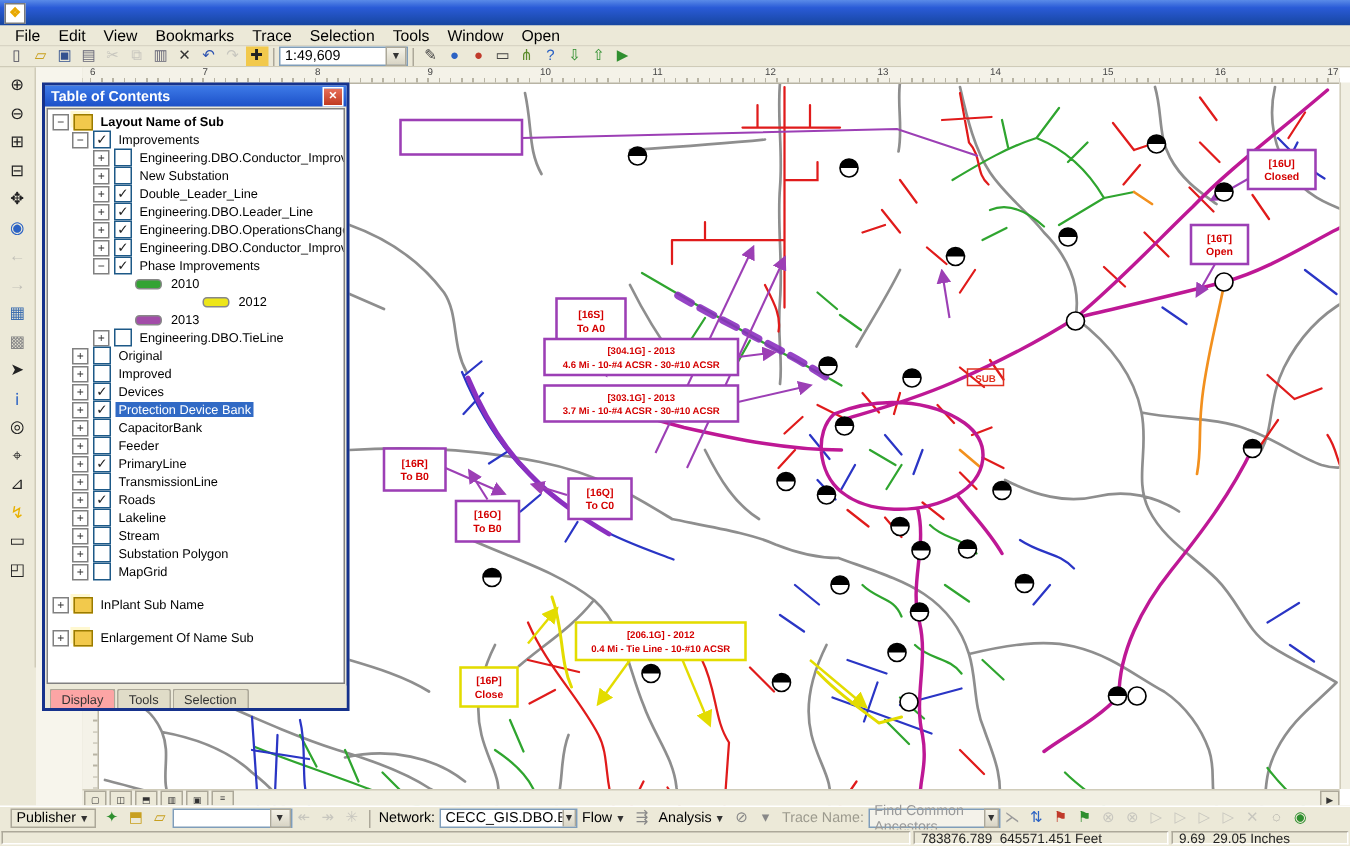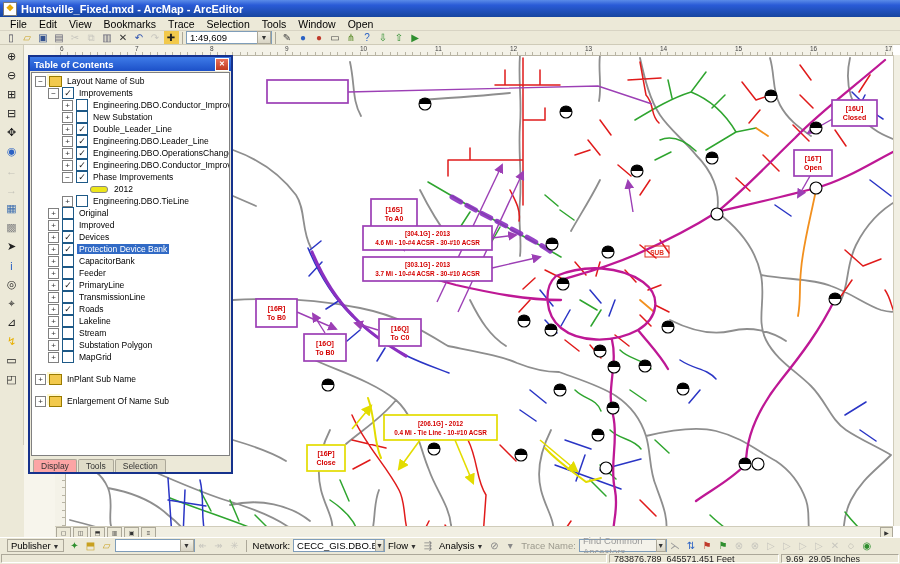--- a/index.html
+++ b/index.html
@@ -65,21 +65,21 @@
   .toc-row.gap{margin-top:10px;}
   .expander{width:9px;height:9px;border:1px solid #808080;background:#fff;font-size:8px;line-height:7px;
     display:inline-flex;align-items:center;justify-content:center;margin-right:3px;flex:none;color:#333;}
   .chk{width:10px;height:10px;border:1px solid #1D5987;background:#fff;font-size:9px;line-height:9px;
     display:inline-flex;align-items:center;justify-content:center;margin-right:3px;flex:none;color:#222;}
   .frameicon{width:11px;height:9px;background:#F2C94C;border:1px solid #9A7B00;margin-right:3px;flex:none;
     box-shadow:-2px -2px 0 #FFF8D0;}
   .swatch{width:16px;height:5px;border-radius:3px;margin-right:4px;flex:none;border:1px solid #888;}
   .toc-label{padding:0 2px;}
   .toc-label.sel{background:#316AC5;color:#fff;}
-  .toc-label.bold{font-weight:normal;}
+  .toc-label.bold{font-weight:bold;}
   #toc-tabs{height:15px;display:flex;align-items:flex-end;background:#ECE9D8;padding-left:3px;}
   .tab{font-size:8.5px;padding:1px 7px 1px 7px;border:1px solid #ACA899;border-bottom:none;
     background:#E0DCC8;margin-right:1px;border-radius:2px 2px 0 0;color:#333;}
   .tab.active{background:#fca5a5;position:relative;top:0;font-weight:normal;}
   
   #netbar{left:0;top:537px;width:900px;height:16px;background:#ECE9D8;border-top:1px solid #fff;
     display:flex;align-items:center;padding-left:4px;box-sizing:border-box;font-size:9.5px;}
   .bar-label{margin:0 3px;color:#000;}
   .bar-label.dis{color:#9C9A8E;}
   .dd{font-size:7px;margin-left:2px;color:#333;}
@@ -91,21 +91,20 @@
   #sp-main{flex:1;}
   #sp-coord{width:170px;}
   #sp-inch{width:118px;}
   text.callout-text{font-weight:bold;font-family:"Liberation Sans",sans-serif;}
 </style>
 </head>
 <body>
 
 <div id="titlebar" class="abs">
   <span id="appicon">❖</span>
-  <span>Huntsville_Fixed.mxd - ArcMap - ArcEditor</span>
 </div>
 
 <div id="menubar" class="abs">
     <span class="menu-item">File</span>
     <span class="menu-item">Edit</span>
     <span class="menu-item">View</span>
     <span class="menu-item">Bookmarks</span>
     <span class="menu-item">Trace</span>
     <span class="menu-item">Selection</span>
     <span class="menu-item">Tools</span>
@@ -456,22 +455,30 @@
         <span class="expander">+</span>
         <span class="chk">✓</span>
         <span class="toc-label">Engineering.DBO.Conductor_Improvements</span>
       </div>
       <div class="toc-row" style="padding-left: 30px;">
         <span class="expander">−</span>
         <span class="chk">✓</span>
         <span class="toc-label">Phase Improvements</span>
       </div>
       <div class="toc-row" style="padding-left: 58px;">
+        <span class="swatch" style="background: rgb(51, 163, 51);"></span>
+        <span class="toc-label">2010</span>
+      </div>
+      <div class="toc-row" style="padding-left: 58px; margin-left: 45px;">
         <span class="swatch" style="background: rgb(237, 230, 25);"></span>
         <span class="toc-label">2012</span>
+      </div>
+      <div class="toc-row" style="padding-left: 58px;">
+        <span class="swatch" style="background: rgb(162, 76, 168);"></span>
+        <span class="toc-label">2013</span>
       </div>
       <div class="toc-row" style="padding-left: 30px;">
         <span class="expander">+</span>
         <span class="chk"></span>
         <span class="toc-label">Engineering.DBO.TieLine</span>
       </div>
       <div class="toc-row" style="padding-left: 16px;">
         <span class="expander">+</span>
         <span class="chk"></span>
         <span class="toc-label">Original</span>

